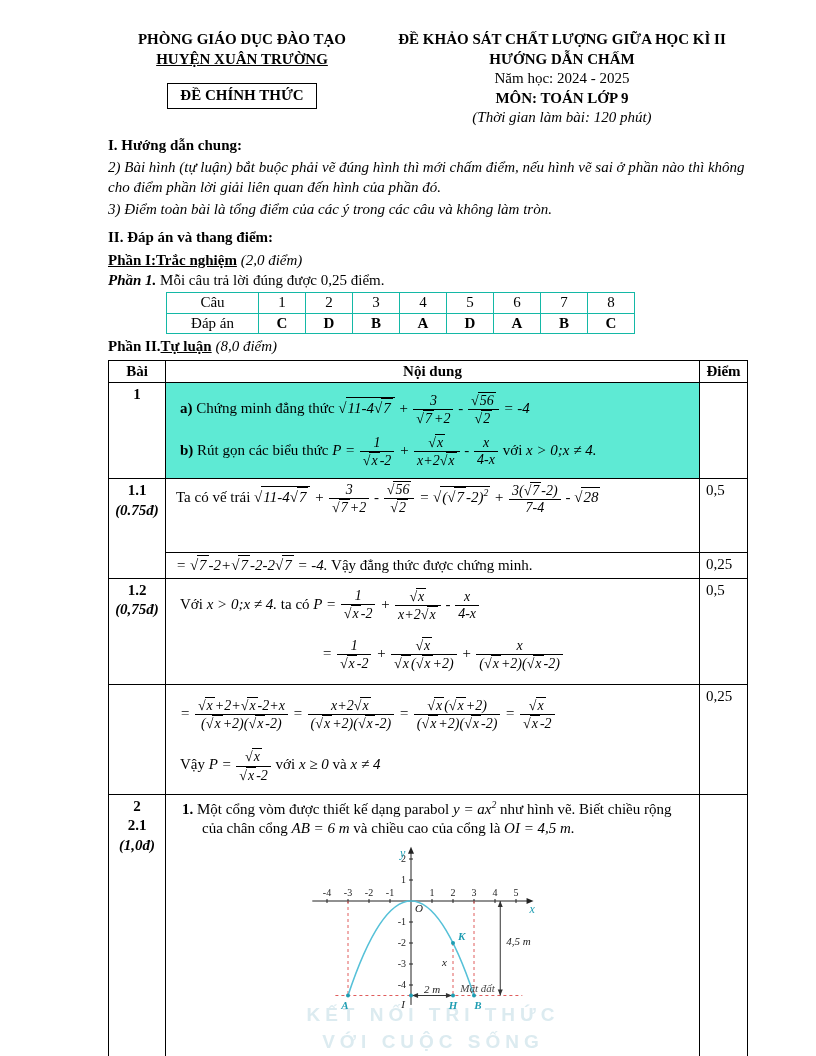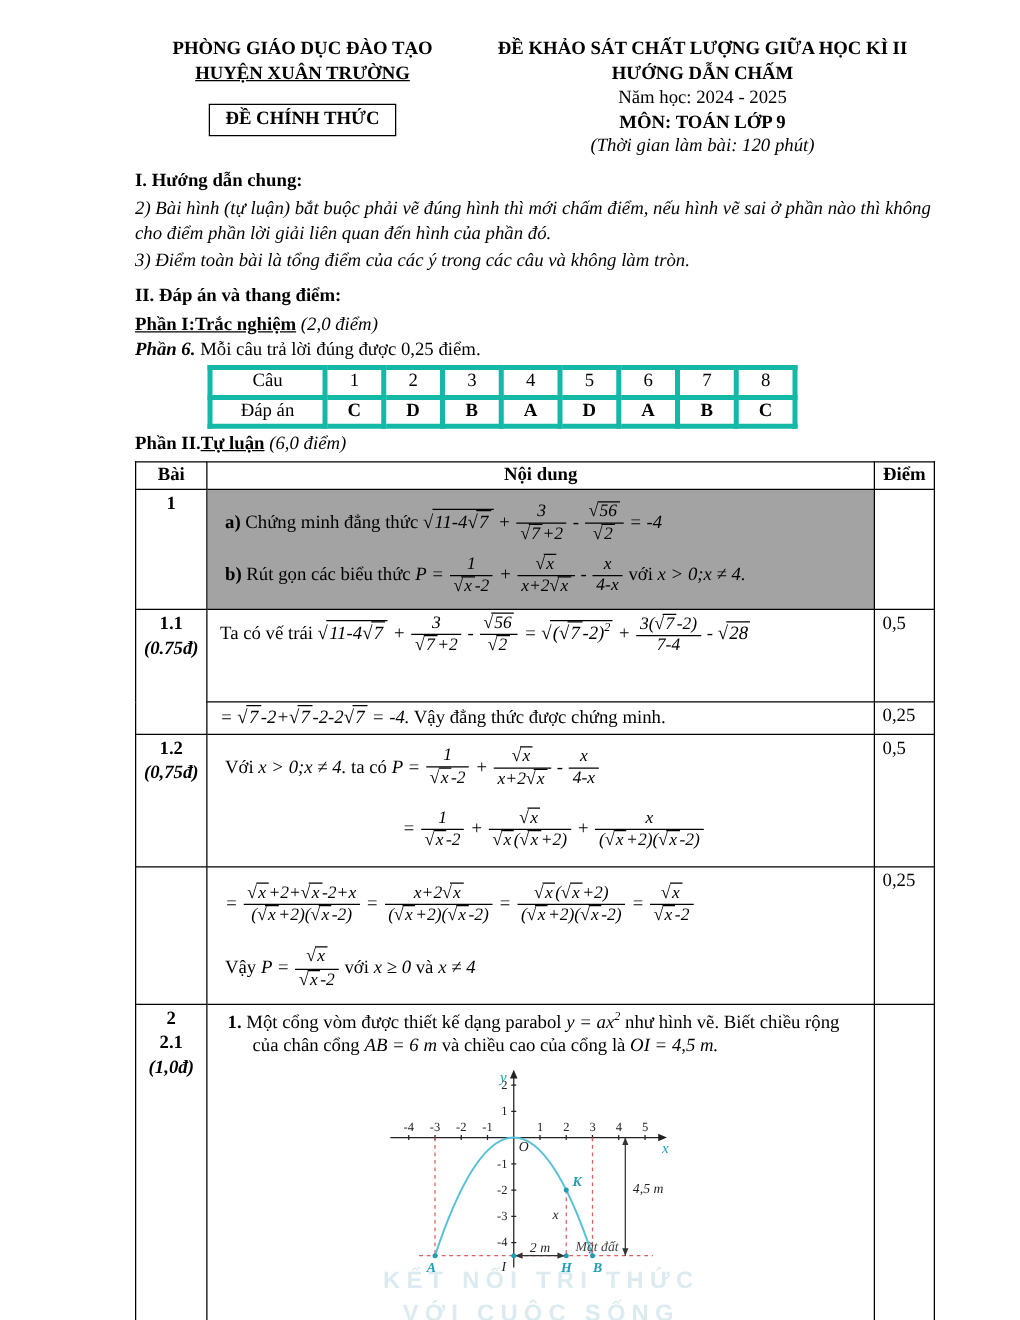--- a/index.html
+++ b/index.html
@@ -14,31 +14,31 @@
   .header{display:flex}
   .h-left{width:268px;text-align:center}
   .h-right{flex:1;text-align:center}
   .exam-box{display:inline-block;border:1.6px solid #000;padding:2px 12px;font-weight:bold;margin-top:14px}
   
   .sec-head{font-weight:bold;margin-top:8px}
   .guide p{font-style:italic;margin:3px 0}
   .pline{margin-top:4px}
   
   .mcq{border-collapse:collapse;margin:2px 0 3px 58px}
-  .mcq td{border:4px solid #14b8a6;text-align:center;height:16px;padding:0 2px}
+  .mcq td{border:1px solid #14b8a6;text-align:center;height:16px;padding:0 2px}
   .mcq td.lbl{width:92px}
   .mcq td.cell{width:47px}
   .mcq td.ans{font-weight:bold}
   
   .main{border-collapse:collapse;width:100%;margin-top:3px}
   .main th,.main td{border:1px solid #000;padding:2px 6px;vertical-align:top}
   .main th{padding:1px}
   .bai-cell{text-align:center;font-weight:bold}
   .bai-sub{font-style:italic;font-weight:bold}
-  .gray{background:#a3a3a3}
+  .gray{background:#5eead4}
   .diem-cell{padding-left:5px}
   .vb{vertical-align:bottom}
   .vm{vertical-align:middle}
   .fline{margin:7px 0 7px 8px}
   .indent{margin-left:150px}
   .q2-text{padding:2px 4px 2px 30px;text-indent:-20px}
   
   .m{font-style:italic}
   .mrm{font-style:normal}
   .mbold{font-style:normal;font-weight:bold}
@@ -87,21 +87,21 @@
     <p>2) Bài hình (tự luận) bắt buộc phải vẽ đúng hình thì mới chấm điểm, nếu hình vẽ sai ở phần nào thì không cho điểm phần lời giải liên quan đến hình của phần đó.</p>
     <p>3) Điểm toàn bài là tổng điểm của các ý trong các câu và không làm tròn.</p>
   </div>
 
   <div class="sec-head">II. Đáp án và thang điểm:</div>
 
   <div class="pline">
     <span class="bold u">Phần I:Trắc nghiệm</span><span class="it"> (2,0 điểm)</span>
   </div>
   <div>
-    <span class="bold it">Phần 6.</span><span> Mỗi câu trả lời đúng được 0,25 điểm.</span>
+    <span class="bold it">Phần 1.</span><span> Mỗi câu trả lời đúng được 0,25 điểm.</span>
   </div>
 
   <table class="mcq">
     <tbody>
         <tr>
           <td class="lbl">Câu</td>
           <td class="cell">1</td>
           <td class="cell">2</td>
           <td class="cell">3</td>
           <td class="cell">4</td>
@@ -118,21 +118,21 @@
           <td class="cell ans">A</td>
           <td class="cell ans">D</td>
           <td class="cell ans">A</td>
           <td class="cell ans">B</td>
           <td class="cell ans">C</td>
         </tr>
       </tbody>
   </table>
 
   <div>
-    <span class="bold">Phần II.</span><span class="bold u">Tự luận</span><span class="it"> (6,0 điểm)</span>
+    <span class="bold">Phần II.</span><span class="bold u">Tự luận</span><span class="it"> (8,0 điểm)</span>
   </div>
 
   <table class="main">
     <colgroup>
         <col style="width:57px">
         <col>
         <col style="width:48px">
       </colgroup>
     <tbody>
       <tr>

